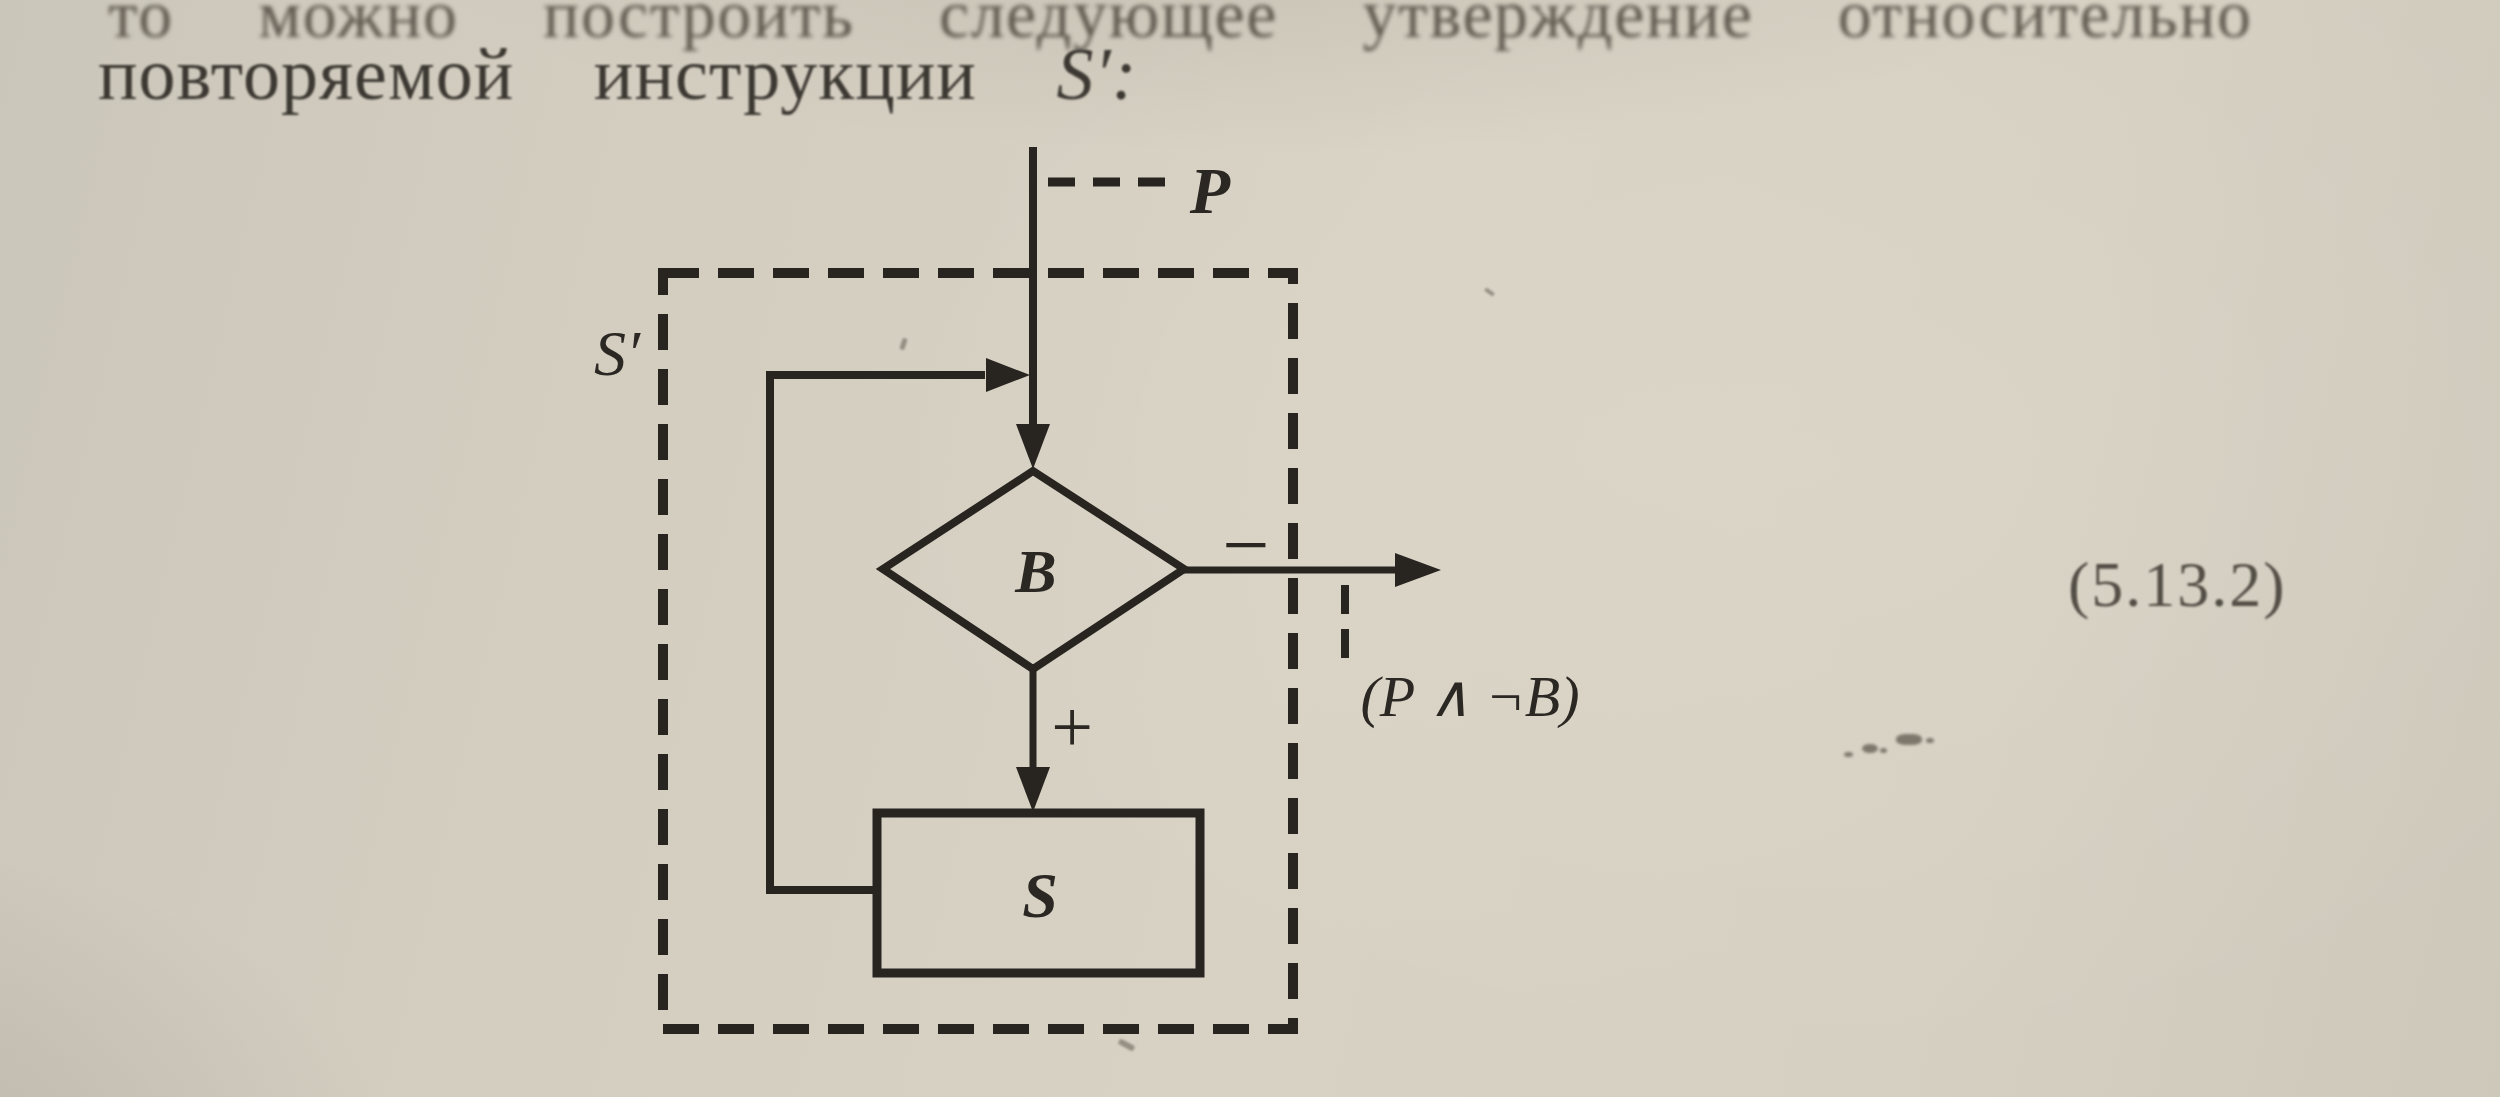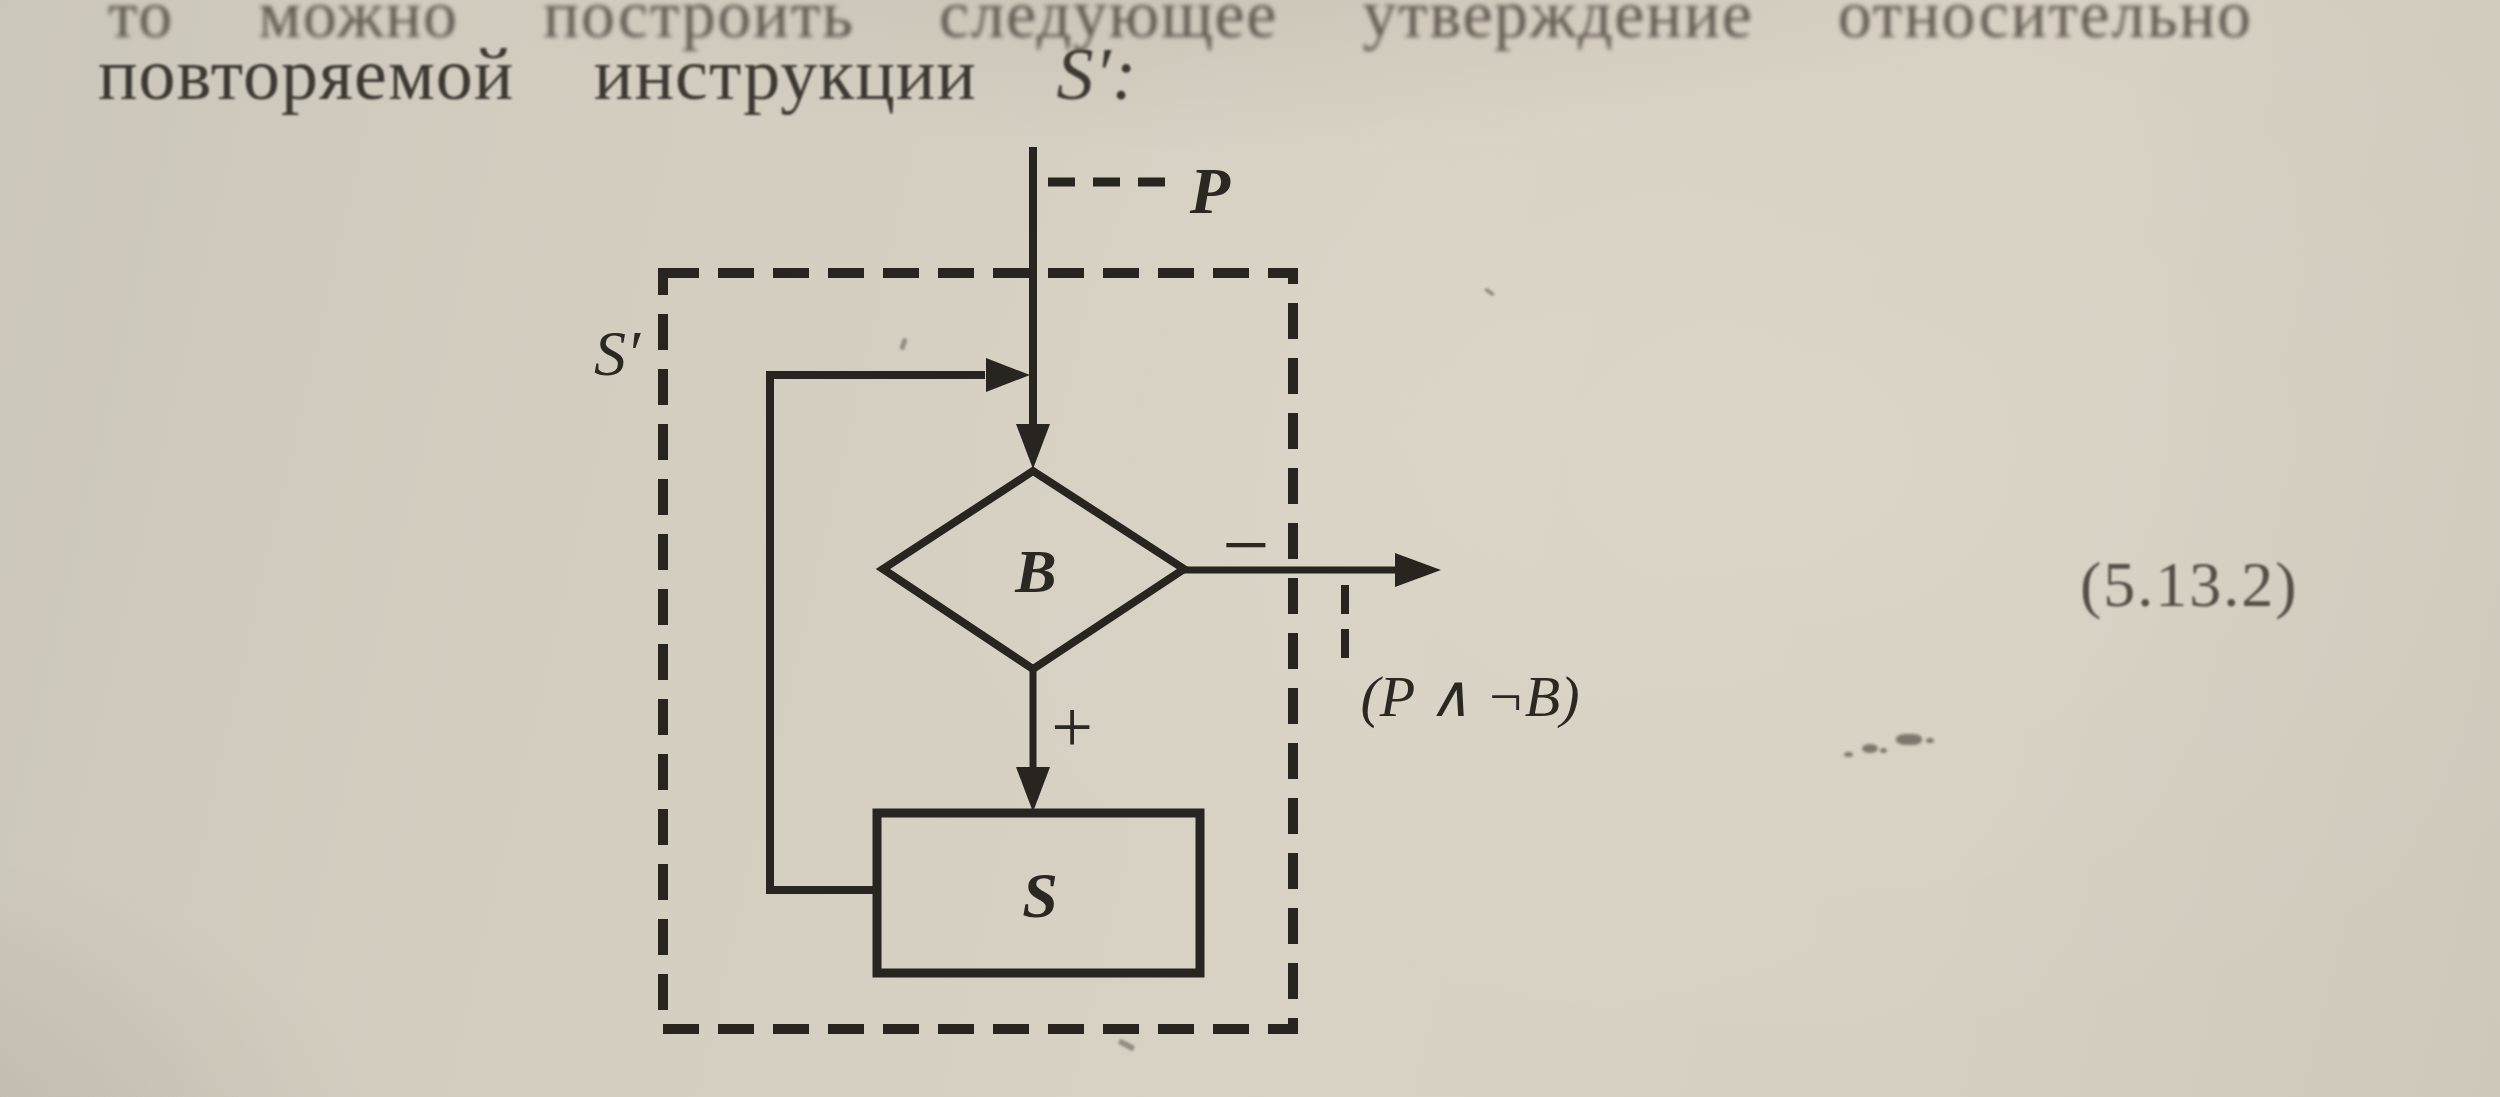--- a/index.html
+++ b/index.html
@@ -38,21 +38,20 @@
   }
   .mathvar{font-style:italic;}
   
   .eqnum{
     position:absolute;
     left:2068px; top:548px;
     font-size:64px;
     letter-spacing:2px;
     color:#534e46;
     filter:blur(0.9px);
-    margin-left:12px;
   }
   
   .diagram-svg{
     position:absolute; left:0; top:0;
     filter:blur(0.55px);
   }
   .ink-stroke{stroke:#282420;fill:none;}
   .ink-fill{fill:#282420;stroke:none;}
   svg text{fill:#2b2722;font-family:"Liberation Serif", serif;}
   .t-italic{font-style:italic;}

